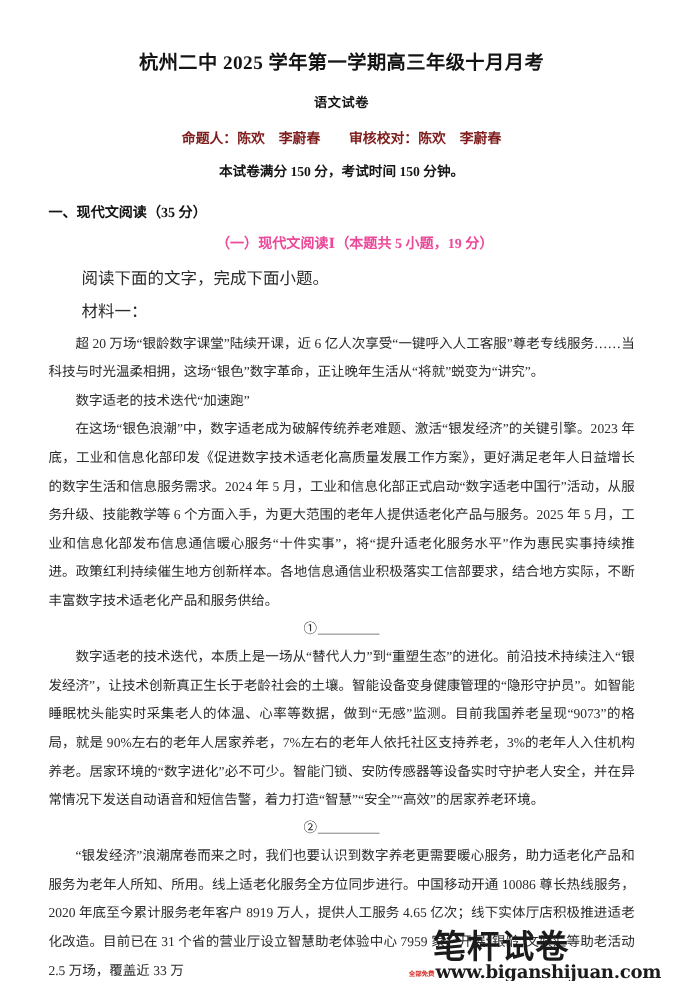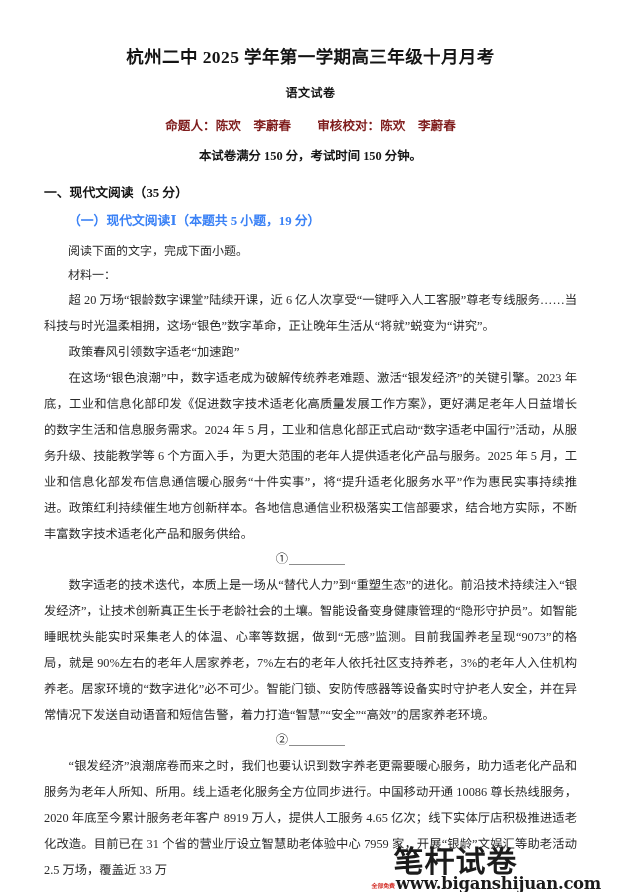--- a/index.html
+++ b/index.html
@@ -68,36 +68,37 @@
     line-height: 1.62;
     margin: 0 0 7px 0;
     color: #141414;
   }
   .sec-h2 {
     font-size: 12.8px;
     font-weight: bold;
     line-height: 1.62;
     margin: 0 0 7px 0;
     padding-left: 24px;
-    color: #3b82f6;
+    color: #ec4899;
+    text-align: center;
   }
 
   
   .para {
     font-size: 12.3px;
     line-height: 2.12;
     margin: 0;
     text-align: justify;
     text-justify: inter-ideograph;
     text-indent: 2em;
     color: #2a2a2a;
     font-family: "Liberation Serif", "DejaVu Serif", serif;
   }
   .label-line {
-    font-size: 12px;
+    font-size: 15px;
     line-height: 2.0;
     margin: 0;
     text-indent: 2em;
     color: #2a2a2a;
   }
 
   
   .blank-marker {
     text-align: center;
     font-size: 12.3px;
@@ -176,21 +177,21 @@
   <div class="sec-h1">一、现代文阅读（35 分）</div>
 
   <div class="sec-h2">（一）现代文阅读Ⅰ（本题共 5 小题，19 分）</div>
 
   <p class="label-line">阅读下面的文字，完成下面小题。</p>
 
   <p class="label-line">材料一：</p>
 
   <p class="para">超 20 万场“银龄数字课堂”陆续开课，近 6 亿人次享受“一键呼入人工客服”尊老专线服务……当科技与时光温柔相拥，这场“银色”数字革命，正让晚年生活从“将就”蜕变为“讲究”。</p>
 
-  <p class="para">政策春风引领数字适老“加速跑”</p>
+  <p class="para">数字适老的技术迭代“加速跑”</p>
 
   <p class="para">在这场“银色浪潮”中，数字适老成为破解传统养老难题、激活“银发经济”的关键引擎。2023 年底，工业和信息化部印发《促进数字技术适老化高质量发展工作方案》，更好满足老年人日益增长的数字生活和信息服务需求。2024 年 5 月，工业和信息化部正式启动“数字适老中国行”活动，从服务升级、技能教学等 6 个方面入手，为更大范围的老年人提供适老化产品与服务。2025 年 5 月，工业和信息化部发布信息通信暖心服务“十件实事”，将“提升适老化服务水平”作为惠民实事持续推进。政策红利持续催生地方创新样本。各地信息通信业积极落实工信部要求，结合地方实际，不断丰富数字技术适老化产品和服务供给。</p>
 
   <div class="blank-marker">
     <span>①</span><span class="rule"></span>
   </div>
 
   <p class="para">数字适老的技术迭代，本质上是一场从“替代人力”到“重塑生态”的进化。前沿技术持续注入“银发经济”，让技术创新真正生长于老龄社会的土壤。智能设备变身健康管理的“隐形守护员”。如智能睡眠枕头能实时采集老人的体温、心率等数据，做到“无感”监测。目前我国养老呈现“9073”的格局，就是 90%左右的老年人居家养老，7%左右的老年人依托社区支持养老，3%的老年人入住机构养老。居家环境的“数字进化”必不可少。智能门锁、安防传感器等设备实时守护老人安全，并在异常情况下发送自动语音和短信告警，着力打造“智慧”“安全”“高效”的居家养老环境。</p>
 
   <div class="blank-marker">

